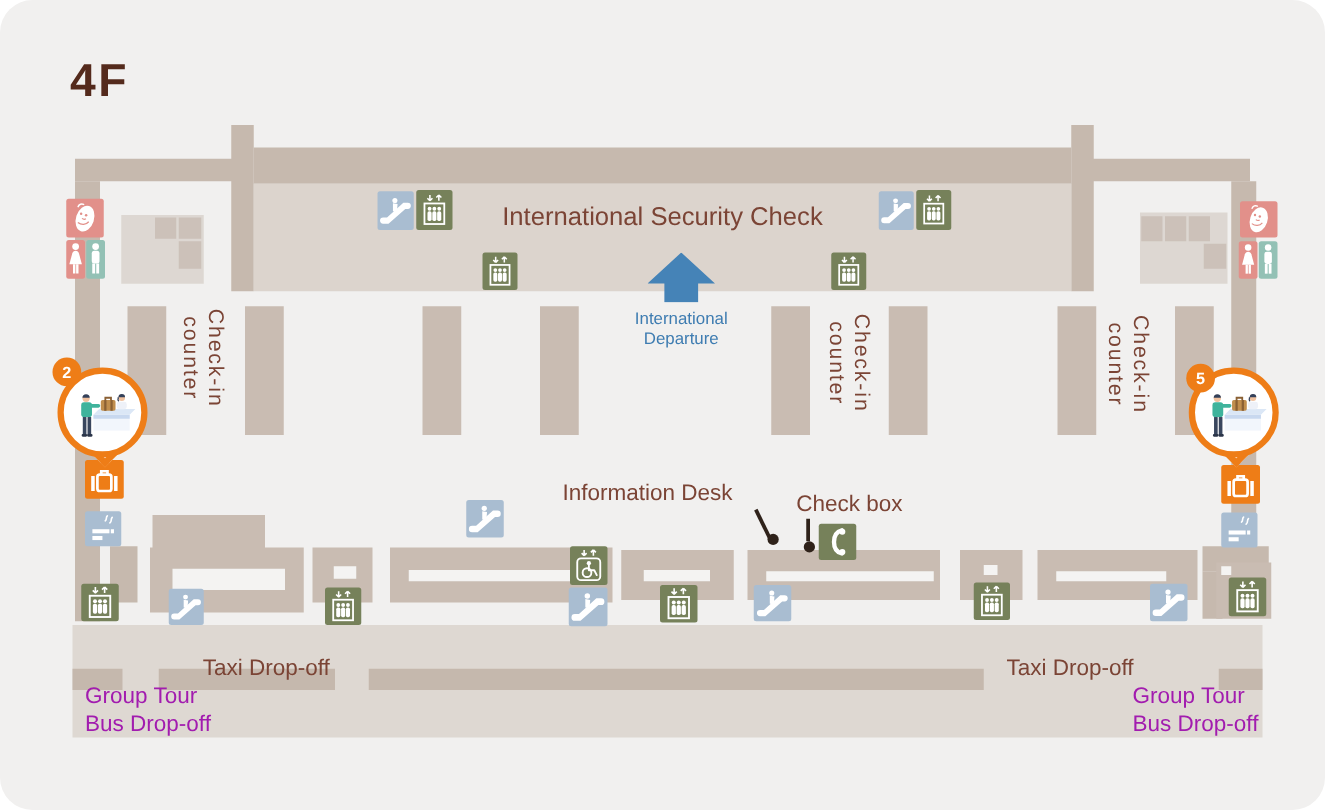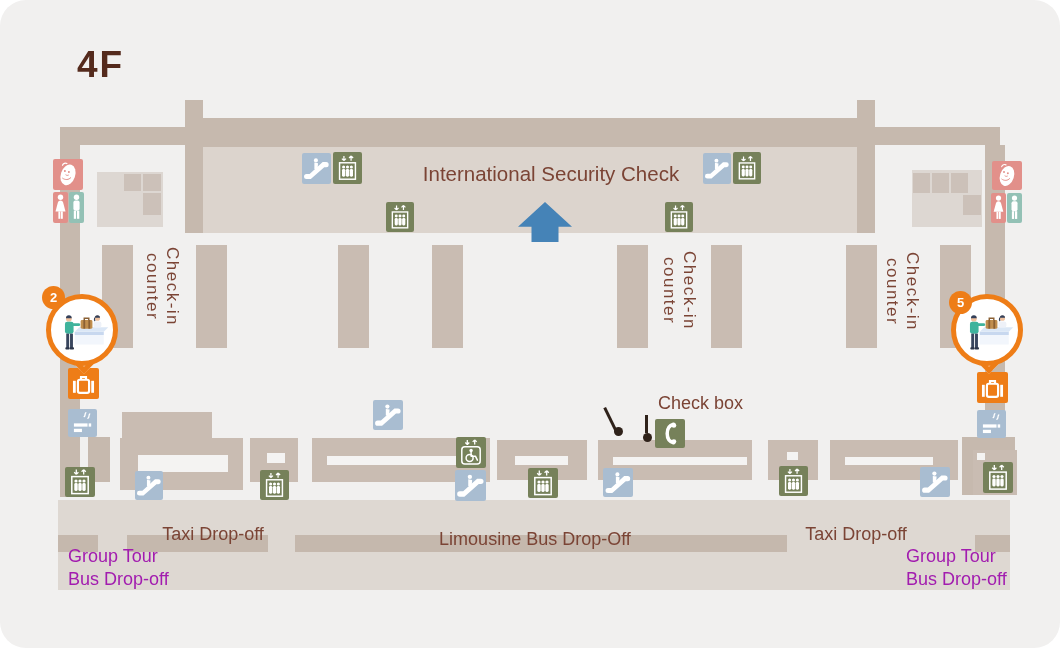--- a/index.html
+++ b/index.html
@@ -1,18 +1,18 @@
 <!DOCTYPE html>
 <html><head>
 <meta charset="utf-8">
 <style>
   html,body{margin:0;padding:0;background:#ffffff;}
   body{font-family:"Liberation Sans","DejaVu Sans",sans-serif;}
   #canvas{position:relative;width:1060px;height:648px;background:#f1f0ef;border-radius:26px;overflow:hidden;}
-  .abs{position:absolute;margin-left:21px;}
+  .abs{position:absolute;}
   .w{position:absolute;background:#c6b9ae;}
   .hallfloor{position:absolute;background:#dcd4cd;}
   .room{position:absolute;background:#ddd7d2;}
   .tile{position:absolute;background:#ccc1b9;}
   .col{position:absolute;background:#c9bcb2;}
   .isl{position:absolute;background:#c9bcb2;}
   .slot{position:absolute;background:#f4f3f2;}
   .road{position:absolute;background:#ded8d2;}
   .strip{position:absolute;background:#c5b8ad;}
   .ic{position:absolute;border-radius:2px;}
@@ -170,20 +170,24 @@
   <div class="tile" style="left:143px;top:193px;width:18px;height:22px"></div>
   <div class="room" style="left:912px;top:170px;width:70px;height:57px"></div>
   <div class="tile" style="left:913px;top:173px;width:17px;height:20px"></div>
   <div class="tile" style="left:932px;top:173px;width:17px;height:20px"></div>
   <div class="tile" style="left:951px;top:173px;width:17px;height:20px"></div>
   <div class="tile" style="left:963px;top:195px;width:18px;height:20px"></div>
 
   <div class="abs ctr" style="left:203px;top:162px;width:654px;font-size:20.5px;color:#7b4435">International Security Check</div>
 
   <div class="arrow"></div>
+  <div class="dep">
+    <span>International</span><br>
+    <span>Departure</span>
+  </div>
 
   <div class="col" style="left:102px;top:245px;width:31px;height:103px"></div>
   <div class="col" style="left:196px;top:245px;width:31px;height:103px"></div>
   <div class="col" style="left:338px;top:245px;width:31px;height:103px"></div>
   <div class="col" style="left:432px;top:245px;width:31px;height:103px"></div>
   <div class="col" style="left:617px;top:245px;width:31px;height:103px"></div>
   <div class="col" style="left:711px;top:245px;width:31px;height:103px"></div>
   <div class="col" style="left:846px;top:245px;width:31px;height:103px"></div>
   <div class="col" style="left:940px;top:245px;width:31px;height:103px"></div>
 
@@ -217,30 +221,30 @@
   <div class="slot" style="left:845px;top:457px;width:88px;height:8px"></div>
   <div class="isl" style="left:973px;top:450px;width:44px;height:45px"></div>
   <div class="slot" style="left:977px;top:453px;width:8px;height:7px"></div>
 
   <div class="road" style="left:58px;top:500px;width:952px;height:90px"></div>
   <div class="strip" style="left:58px;top:535px;width:40px;height:17px"></div>
   <div class="strip" style="left:127px;top:535px;width:141px;height:17px"></div>
   <div class="strip" style="left:295px;top:535px;width:492px;height:17px"></div>
   <div class="strip" style="left:975px;top:535px;width:35px;height:17px"></div>
 
+  <div class="abs" style="left:450px;top:384px;font-size:18px;color:#7b4435">Information Desk</div>
   <div class="lead" style="left:606px;top:407px;width:27px;height:3px;transform:rotate(64deg);transform-origin:left top"></div>
   <div class="dot" style="left:614px;top:427px"></div>
 
   <div class="abs" style="left:637px;top:393px;font-size:18px;color:#7b4435">Check box</div>
   <div class="lead" style="left:645px;top:415px;width:3px;height:18px"></div>
   <div class="dot" style="left:643px;top:433px"></div>
 
   <div class="lbl ctr" style="left:133px;top:524px;width:160px;z-index:22">Taxi Drop-off</div>
   <div class="lbl ctr" style="left:776px;top:524px;width:160px;z-index:22">Taxi Drop-off</div>
-  <div class="lbl ctr" style="left:395px;top:529px;width:280px;z-index:22">Limousine Bus Drop-Off</div>
   <div class="glabel" style="left:68px;top:545px">
     <span>Group Tour</span><br>
     <span>Bus Drop-off</span>
   </div>
   <div class="glabel" style="left:906px;top:545px">
     <span>Group Tour</span><br>
     <span>Bus Drop-off</span>
   </div>
 
   <div class="tail" style="left:75px;top:352px"></div>

